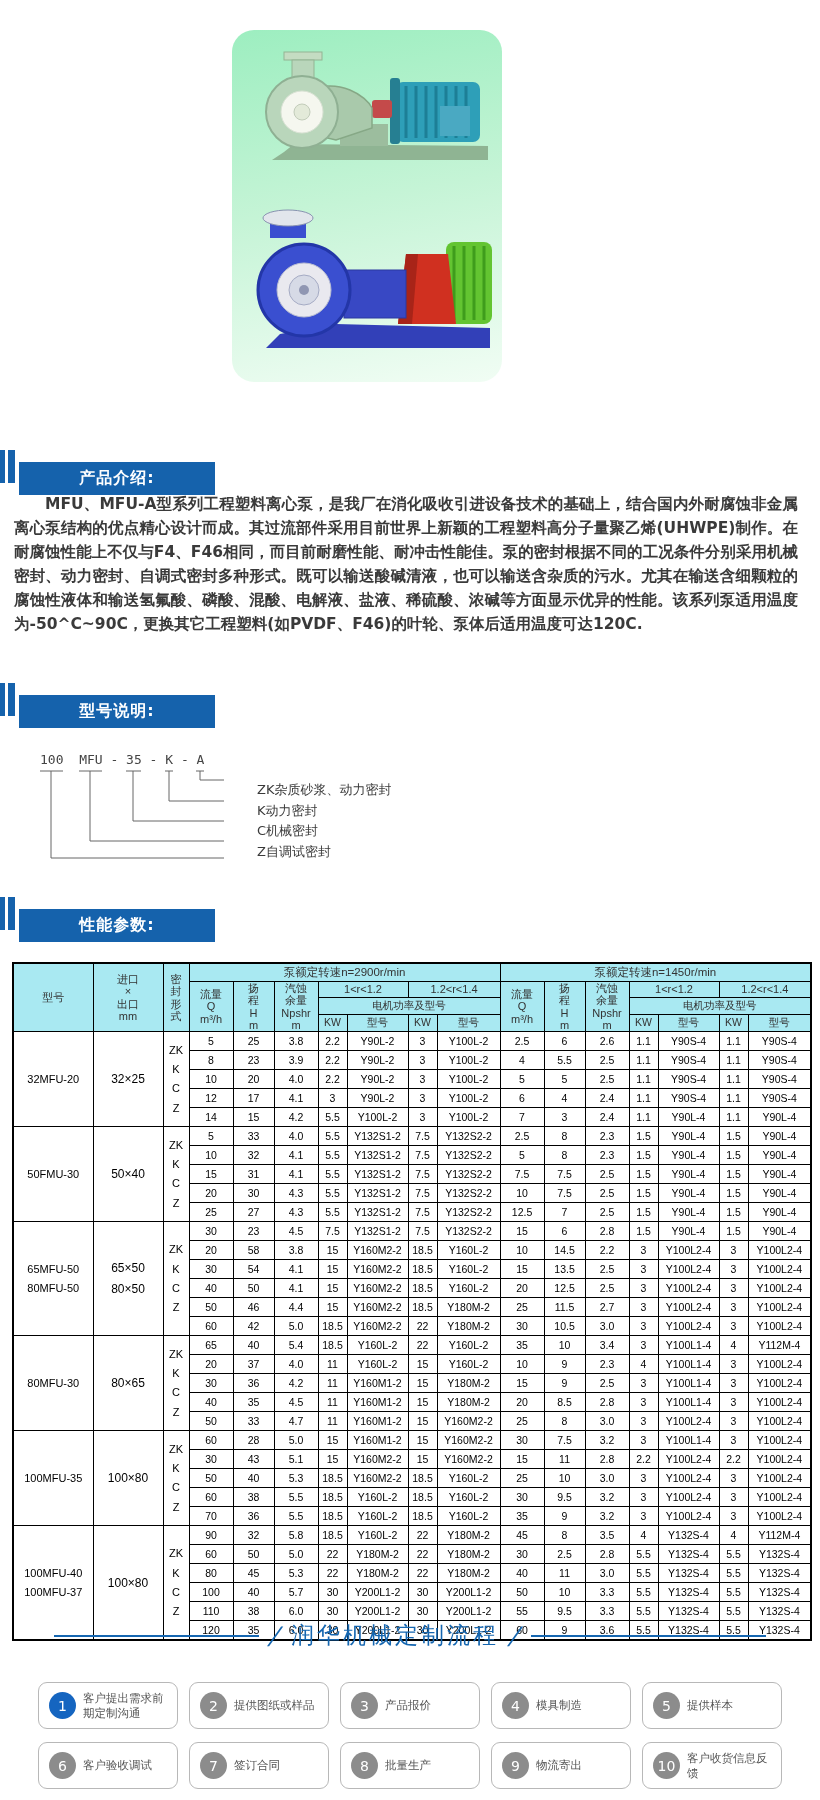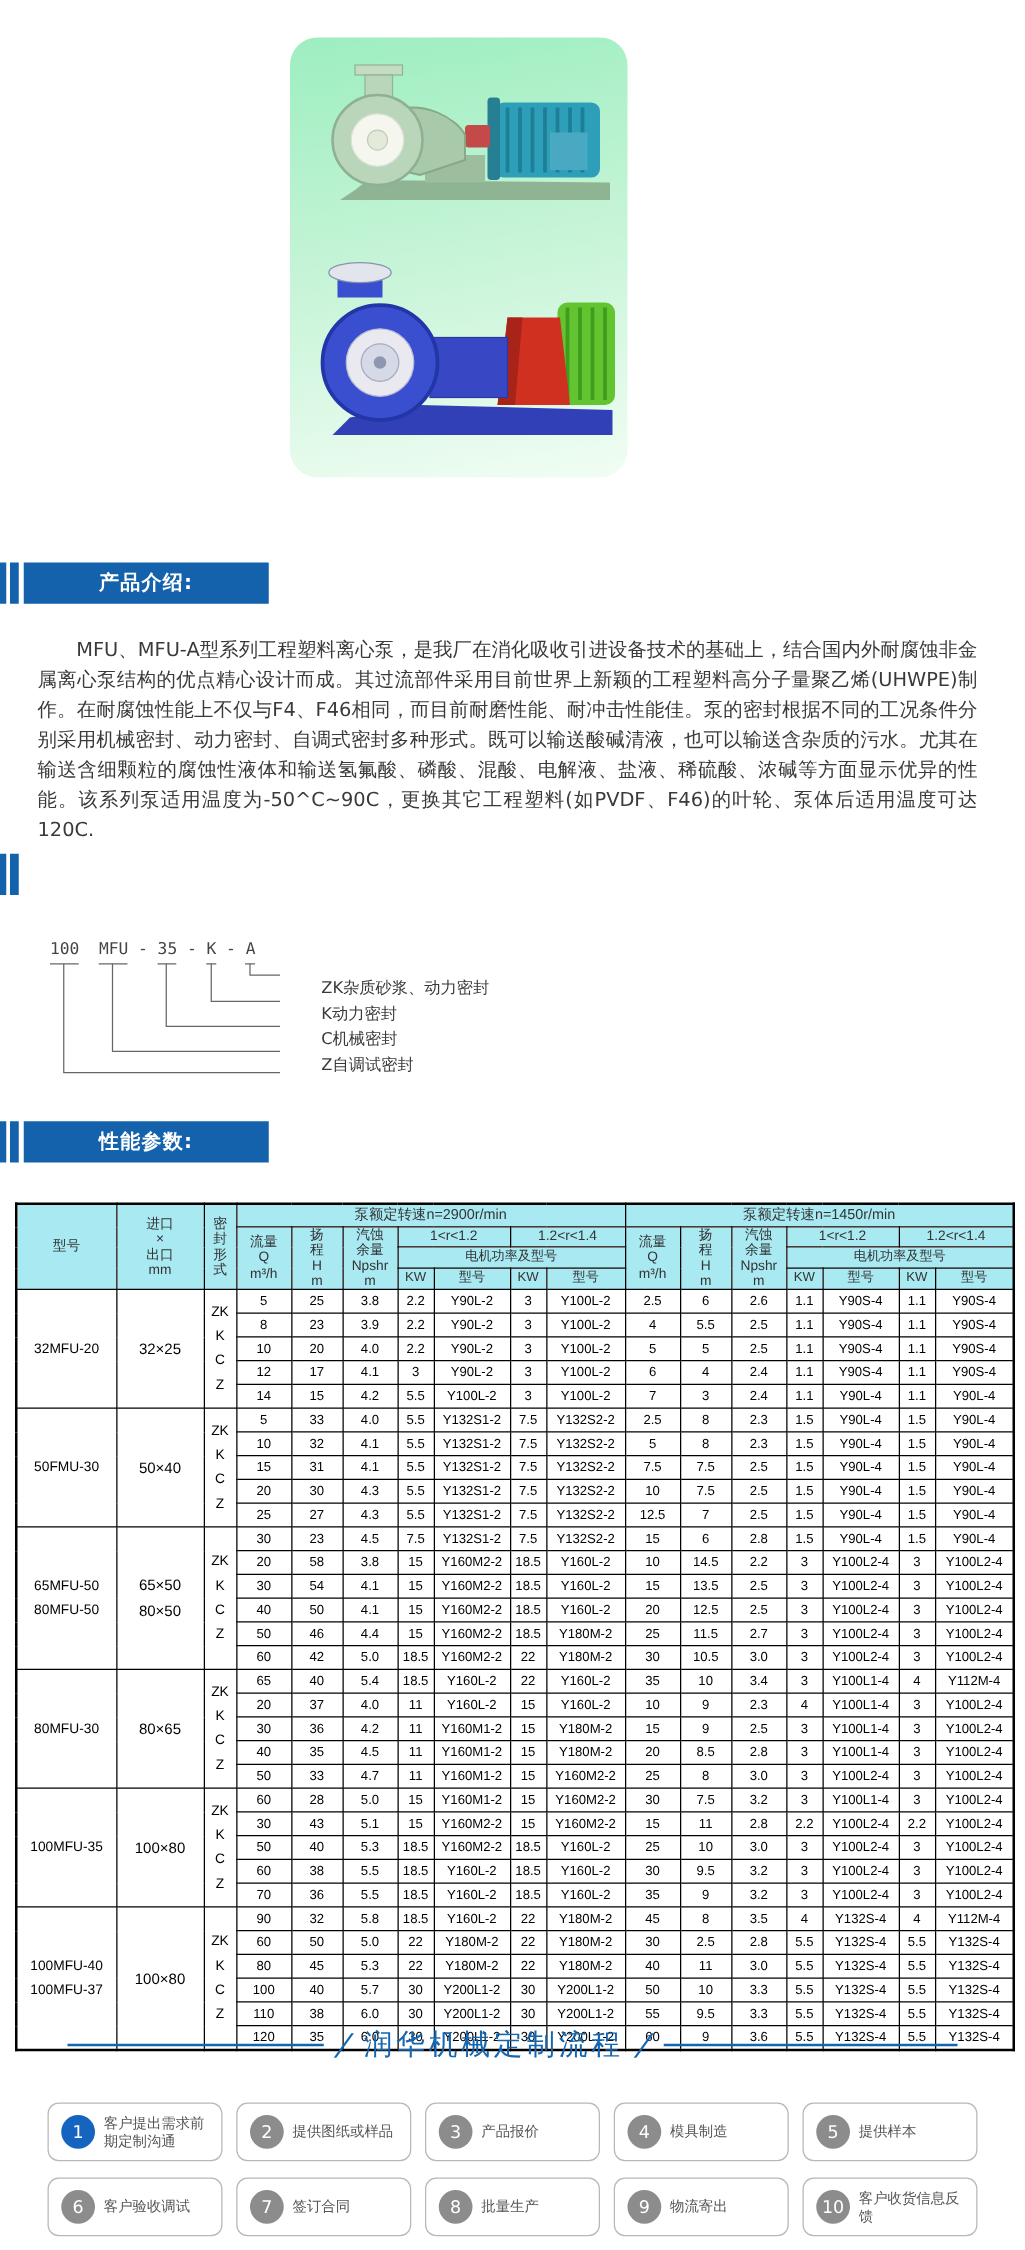--- a/index.html
+++ b/index.html
@@ -9,28 +9,28 @@
   
   .hero{position:absolute;left:232px;top:30px;width:270px;height:352px;border-radius:22px;
         background:linear-gradient(170deg,#9deec0 0%,#c5f4d6 48%,#f1fdf4 100%);overflow:hidden;}
   .hero svg{position:absolute;display:block;}
 
   
   .banner{position:absolute;left:0;height:33px;width:260px;}
   .banner .stripe{position:absolute;top:0;height:33px;background:#1562ac;}
   .banner .stripe.s1{left:0;width:5px;}
   .banner .stripe.s2{left:8px;width:7px;}
-  .banner .box{position:absolute;left:19px;top:0;width:196px;height:33px;background:#1562ac;
+  .banner .box{position:absolute;left:19px;top:12px;width:196px;height:33px;background:#1562ac;
                display:flex;align-items:center;justify-content:center;}
   .banner .box span{color:#fff;font-size:16px;font-weight:bold;letter-spacing:1px;}
 
   
   .intro{position:absolute;left:14px;top:492px;width:784px;font-size:15.5px;line-height:24px;
          color:#3a3a3a;text-align:justify;}
-  .intro p{margin:16px;text-indent:2em;}
+  .intro p{margin:0;text-indent:2em;font-weight:bold;}
 
   
   .diagram{position:absolute;left:40px;top:752px;width:560px;height:125px;}
   .diagram .code{position:absolute;left:0;top:0;font-family:"DejaVu Sans Mono","Liberation Mono",monospace;
                  font-size:13px;font-weight:normal;color:#444;letter-spacing:0;white-space:pre;}
   .diagram svg{position:absolute;left:0;top:14px;}
   .diagram .mlabel{position:absolute;left:217px;font-size:13px;color:#3a3a3a;white-space:nowrap;}
   .diagram .mlabel.l0{top:29px;} .diagram .mlabel.l1{top:50px;}
   .diagram .mlabel.l2{top:70px;} .diagram .mlabel.l3{top:91px;}
 
@@ -124,20 +124,23 @@
       </div>
   </div>
 
   <div class="intro">
     <p>MFU、MFU-A型系列工程塑料离心泵，是我厂在消化吸收引进设备技术的基础上，结合国内外耐腐蚀非金属离心泵结构的优点精心设计而成。其过流部件采用目前世界上新颖的工程塑料高分子量聚乙烯(UHWPE)制作。在耐腐蚀性能上不仅与F4、F46相同，而目前耐磨性能、耐冲击性能佳。泵的密封根据不同的工况条件分别采用机械密封、动力密封、自调式密封多种形式。既可以输送酸碱清液，也可以输送含杂质的污水。尤其在输送含细颗粒的腐蚀性液体和输送氢氟酸、磷酸、混酸、电解液、盐液、稀硫酸、浓碱等方面显示优异的性能。该系列泵适用温度为-50^C~90C，更换其它工程塑料(如PVDF、F46)的叶轮、泵体后适用温度可达120C.</p>
   </div>
 
   <div class="banner" style="top:683px">
     <span class="stripe s1"></span>
     <span class="stripe s2"></span>
+    <div class="box">
+        <span>型号说明:</span>
+      </div>
   </div>
 
   <div class="diagram">
     <span class="code">100  MFU - 35 - K - A</span>
     <svg width="200" height="100" viewBox="0 0 200 100">
       <g stroke="#666" stroke-width="1" fill="none">
         <line x1="0" y1="5" x2="23" y2="5"></line>
           <line x1="39" y1="5" x2="62" y2="5"></line>
         <line x1="86" y1="5" x2="101" y2="5"></line>
           <line x1="125" y1="5" x2="133" y2="5"></line>

